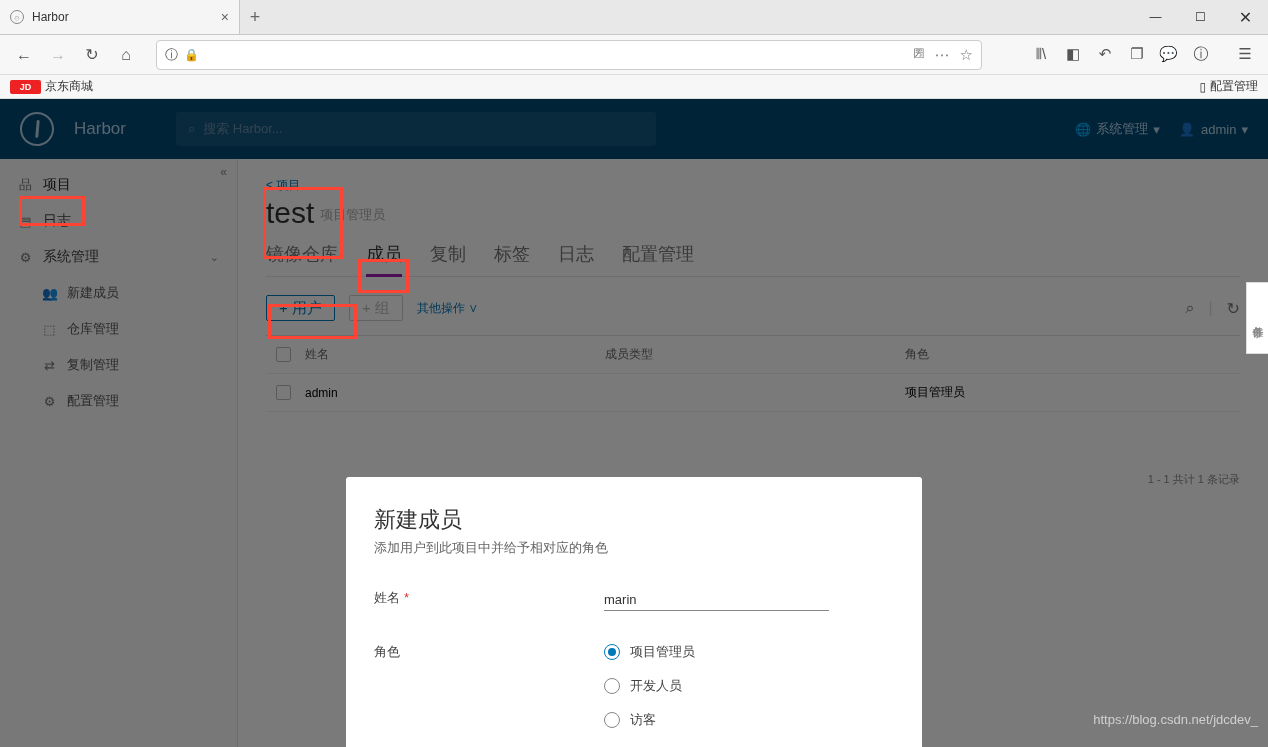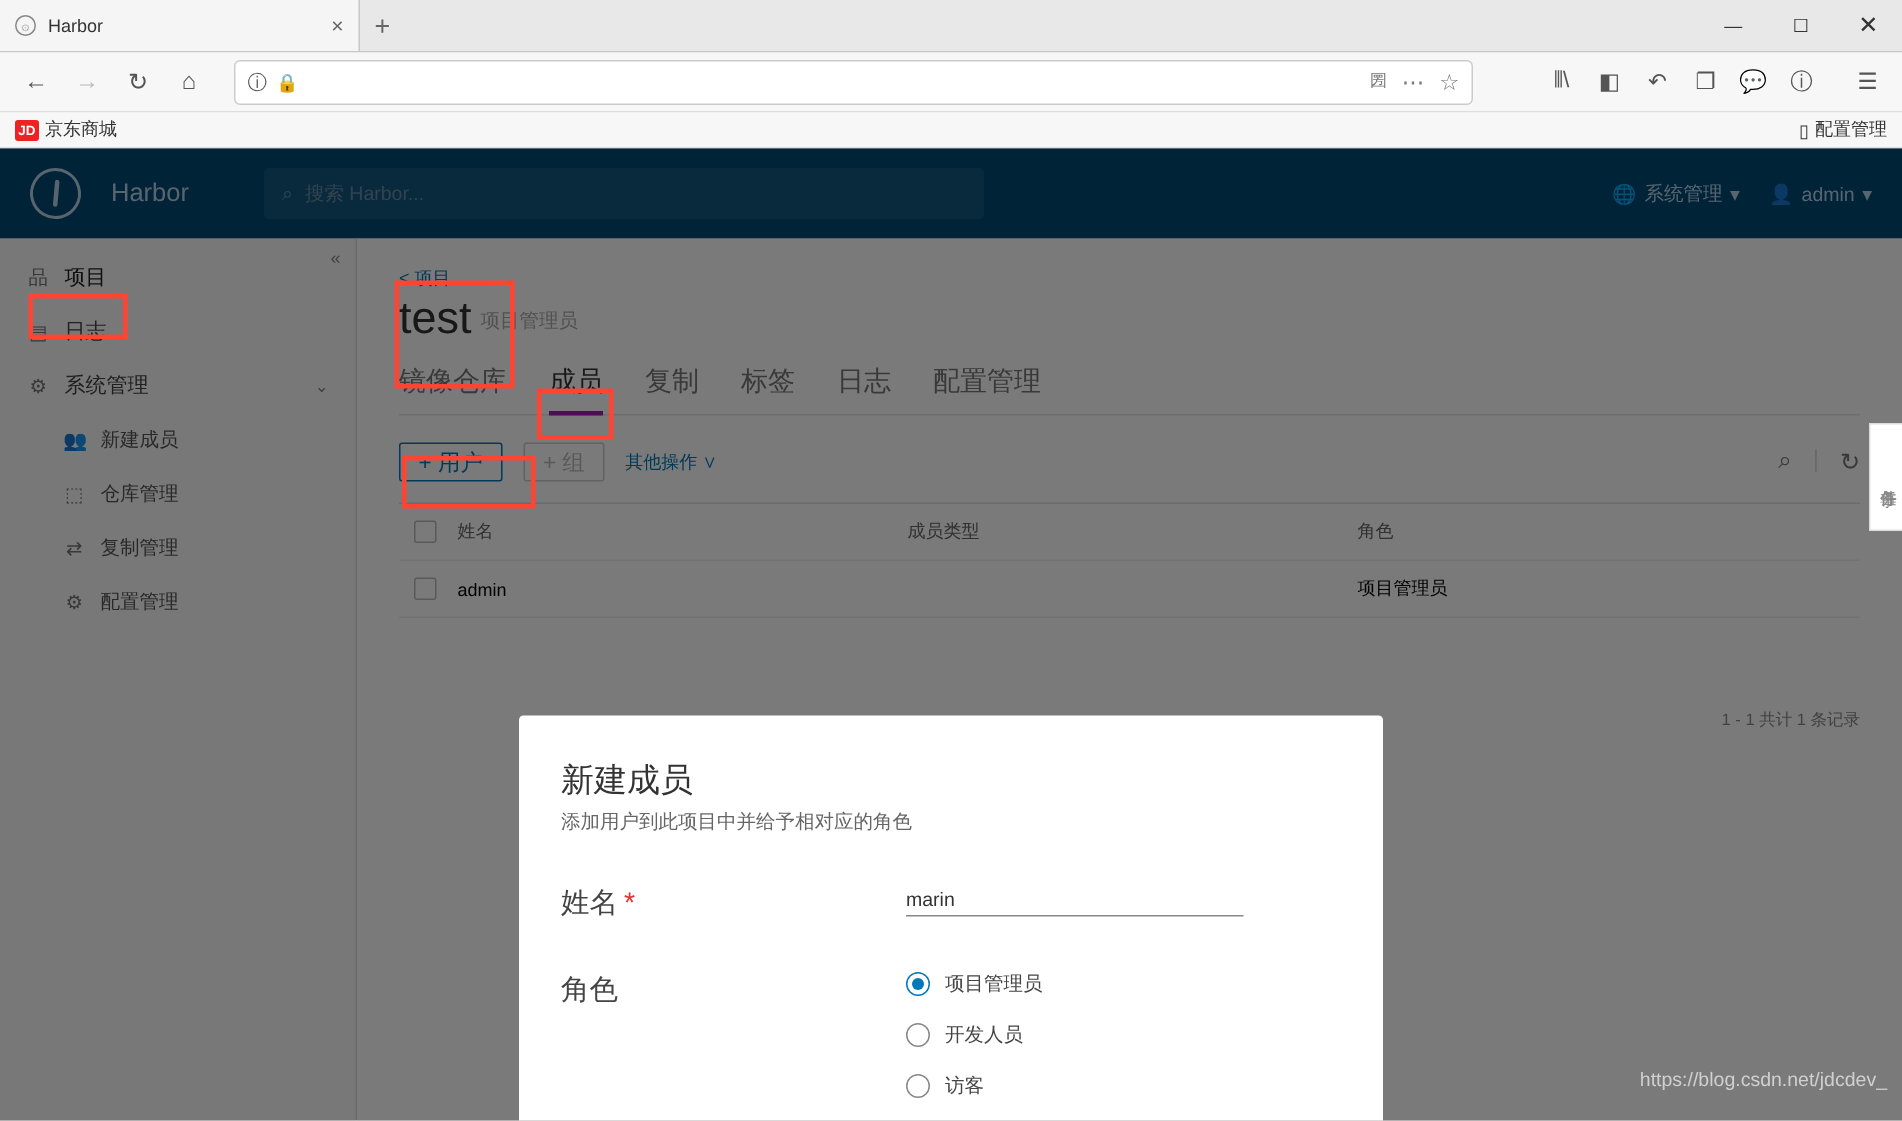--- a/index.html
+++ b/index.html
@@ -14,21 +14,21 @@
 .win-btn.close{font-size:16px}
 .browser-toolbar{height:40px;background:#f7f7f7;display:flex;align-items:center;padding:0 10px;gap:6px;border-bottom:1px solid #ddd}
 .nav-btn{width:28px;height:28px;display:flex;align-items:center;justify-content:center;color:#555;font-size:16px;cursor:pointer}
 .urlbar{flex:1;height:30px;border:1px solid #ccc;border-radius:4px;display:flex;align-items:center;padding:0 8px;gap:6px;font-size:13px;color:#555;background:#fff;margin:0 40px 0 10px}
 .urlbar .lock{color:#d4a03a;font-size:12px}
 .urlbar-right{margin-left:auto;display:flex;gap:10px;color:#777;font-size:15px}
 .toolbar-icons{display:flex;gap:6px;color:#555;font-size:15px}
 .toolbar-icons span{width:26px;text-align:center;cursor:pointer}
 .bookmarks-bar{height:24px;background:#f7f7f7;display:flex;align-items:center;padding:0 10px;font-size:12px;color:#333;border-bottom:1px solid #ddd;justify-content:space-between}
 .bm-item{display:flex;align-items:center;gap:4px;cursor:pointer}
-.jd-icon{width:16px;height:14px;background:#e22;color:#fff;font-size:9px;font-weight:bold;display:flex;align-items:center;justify-content:center;border-radius:2px}
+.jd-icon{width:31px;height:14px;background:#e22;color:#fff;font-size:9px;font-weight:bold;display:flex;align-items:center;justify-content:center;border-radius:2px}
 .app{position:relative;height:648px;width:100%}
 .dim{position:absolute;inset:0;background:rgba(0,0,0,.52);z-index:5}
 .hdr{height:60px;background:#004976;display:flex;align-items:center;padding:0 20px;color:#b8d4e8;gap:20px}
 .logo{width:34px;height:34px;border:2px solid #b8d4e8;border-radius:50%;display:flex;align-items:center;justify-content:center;transform:rotate(-15deg)}
 .logo:before{content:"";width:3px;height:18px;background:#b8d4e8;border-radius:2px;transform:rotate(20deg)}
 .brand{font-size:17px;font-weight:300}
 .search-wrap{margin-left:30px;width:480px;height:34px;background:rgba(255,255,255,.08);border-radius:3px;display:flex;align-items:center;padding:0 12px;gap:8px;color:#6a8ca8;font-size:13px}
 .hdr-right{margin-left:auto;display:flex;gap:20px;font-size:13px;align-items:center}
 .hdr-link{display:flex;align-items:center;gap:5px;cursor:pointer}
 .body{display:flex;height:588px}
@@ -57,21 +57,21 @@
 .cb{width:15px;height:15px;border:1px solid #bbb;border-radius:2px;margin-right:14px}
 .col-name{width:300px}
 .col-type{width:300px}
 .col-role{flex:1}
 .pagination{text-align:right;font-size:11px;color:#888;margin-top:60px}
 .hl{position:absolute;border:3px solid #f43;z-index:20;pointer-events:none}
 .modal{position:absolute;left:50%;top:378px;transform:translateX(-50%);width:576px;background:#fff;z-index:30;border-radius:3px;padding:28px 28px 22px}
 .modal h2{font-size:22px;font-weight:400;color:#333}
 .modal .desc{font-size:13px;color:#666;margin-top:4px}
 .form-row{display:flex;align-items:flex-start;margin-top:32px}
-.form-row .lbl{width:230px;font-size:19px;color:#444;font-weight:500}
+.form-row .lbl{width:230px;font-size:13px;color:#444;font-weight:500}
 .req{color:#d33;margin-left:4px}
 .text-input{width:225px;border:none;border-bottom:1px solid #888;font-size:13px;padding:3px 0;outline:none;color:#333}
 .radios{display:flex;flex-direction:column;gap:16px}
 .radio-item{display:flex;align-items:center;gap:10px;font-size:13px;color:#444;cursor:pointer}
 .radio{width:16px;height:16px;border:1px solid #888;border-radius:50%;display:flex;align-items:center;justify-content:center}
 .radio.checked{border-color:#0079b8}
 .radio.checked:after{content:"";width:8px;height:8px;background:#0079b8;border-radius:50%}
 .watermark{position:absolute;right:10px;bottom:20px;color:#d0d0d0;font-size:13px;z-index:40}
 .event-tab{position:absolute;right:0;top:183px;width:22px;height:72px;background:#fff;border:1px solid #ddd;border-right:none;font-size:11px;color:#888;display:flex;align-items:center;justify-content:center;writing-mode:vertical-rl;z-index:25;cursor:pointer}
 </style>

